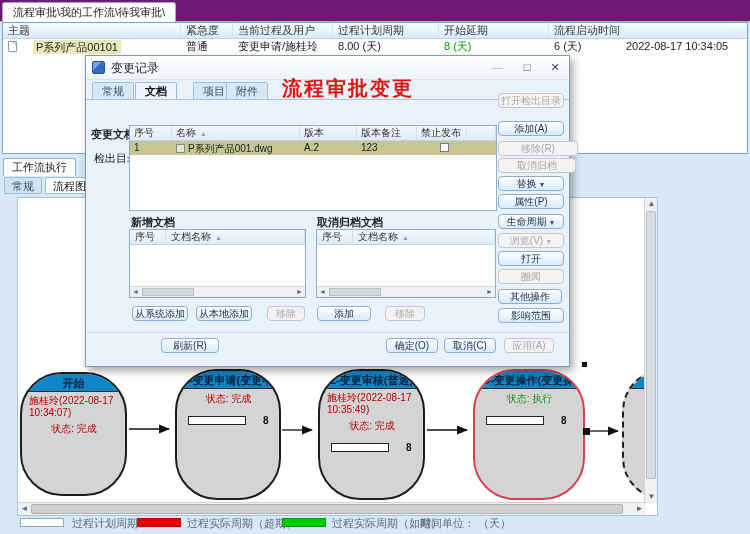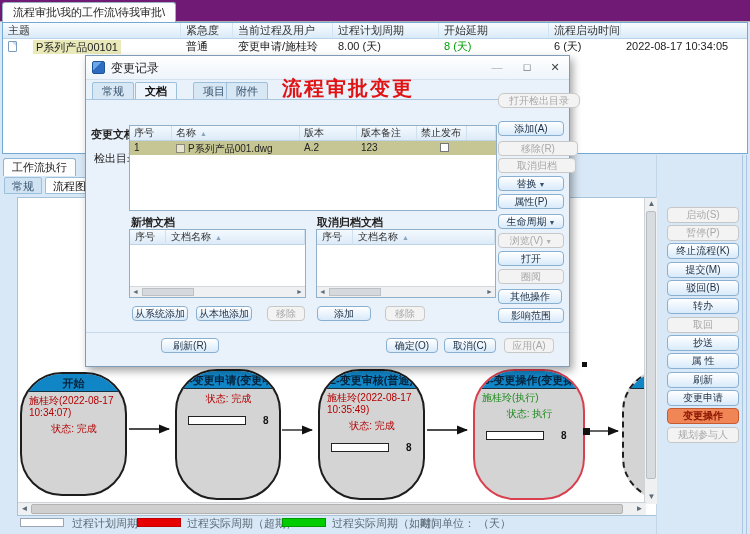--- a/index.html
+++ b/index.html
@@ -184,21 +184,20 @@
       <div class="node-user">施桂玲(2022-08-17 10:35:49)</div>
       <div class="node-status">状态: 完成</div>
       <div class="pbar-row">
         <span class="pbar"></span>
         <span class="pnum">8</span>
       </div>
     </div>
 
     <div class="node selected running" style="left:455px; top:171px; width:112px; height:131px;">
       <div class="node-header">3-变更操作(变更操</div>
-      <div class="node-user">施桂玲(执行)</div>
       <div class="node-status">状态: 执行</div>
       <div class="pbar-row">
         <span class="pbar"></span>
         <span class="pnum">8</span>
       </div>
     </div>
 
     <div class="node dashed" style="left:604px; top:171px; width:100px; height:131px;">
       <div class="node-header"></div>
     </div>
@@ -222,58 +221,41 @@
   <div class="legend">
     <span class="swatch" style="left: 20px; background: rgb(255, 255, 255);"></span>
     <span class="legtext" style="left:72px;">过程计划周期</span>
     <span class="swatch" style="left: 137px; border-color: rgb(192, 0, 0); background: rgb(230, 0, 0);"></span>
     <span class="legtext" style="left:187px;">过程实际周期（超期）</span>
     <span class="swatch" style="left: 282px; border-color: rgb(0, 153, 0); background: rgb(0, 204, 0);"></span>
     <span class="legtext" style="left:332px;">过程实际周期（如期）</span>
     <span class="legtext" style="left:420px;">时间单位： （天）</span>
   </div>
 
-  <div class="sidebar">
-    <div class="sbtn disabled" style="top:52px;">启动(S)</div>
-    <div class="sbtn disabled" style="top:70px;">暂停(P)</div>
-    <div class="sbtn" style="top:88px;">终止流程(K)</div>
-    <div class="sbtn" style="top:107px;">提交(M)</div>
-    <div class="sbtn" style="top:125px;">驳回(B)</div>
-    <div class="sbtn" style="top:143px;">转办</div>
-    <div class="sbtn disabled" style="top:162px;">取回</div>
-    <div class="sbtn" style="top:180px;">抄送</div>
-    <div class="sbtn" style="top:198px;">属 性</div>
-    <div class="sbtn" style="top:217px;">刷新</div>
-    <div class="sbtn" style="top:235px;">变更申请</div>
-    <div class="sbtn hl" style="top:253px;">变更操作</div>
-    <div class="sbtn disabled" style="top:272px;">规划参与人</div>
-    <div class="vline1"></div>
-    <div class="vline2"></div>
-  </div>
 
   <div class="dialog">
     <div class="titlebar">
       <span class="app-icon"></span>
       <span class="dlg-title">变更记录</span>
       <span class="winctl min">—</span>
       <span class="winctl max">□</span>
       <span class="winctl close">✕</span>
     </div>
 
     <div class="dtab" style="left:6px;">常规</div>
     <div class="dtab active" style="left:49px;">文档</div>
     <div class="dtab" style="left:95px;margin-left:12px;">项目</div>
     <div class="dtab" style="left:140px;">附件</div>
     <div class="dlg-sep"></div>
     <div class="annotation">流程审批变更</div>
 
     <div class="dlabel" style="left:8px; top:95px;">检出目录</div>
     <input class="dinput" type="text" value="" style="">
     <div class="dbtn" style="left:352px; top:93px; width:58px; height:16px;">设置检出目录</div>
-    <div class="dbtn disabled" style="left:412px; top:37px; width:82px;border-radius:6px;">打开检出目录</div>
+    <div class="dbtn disabled" style="left:412px; top:37px; width:66px;">打开检出目录</div>
 
     <div class="dlabel" style="left:5px; top:71px; font-weight:bold;">变更文档</div>
     <div class="doc-table">
       <div class="dgrid dthead">
         <div class="th">序号</div>
         <div class="th"><span>名称</span><span class="sorticon">▲</span></div>
         <div class="th">版本</div>
         <div class="th">版本备注</div>
         <div class="th">禁止发布</div>
         <div class="th"></div>

